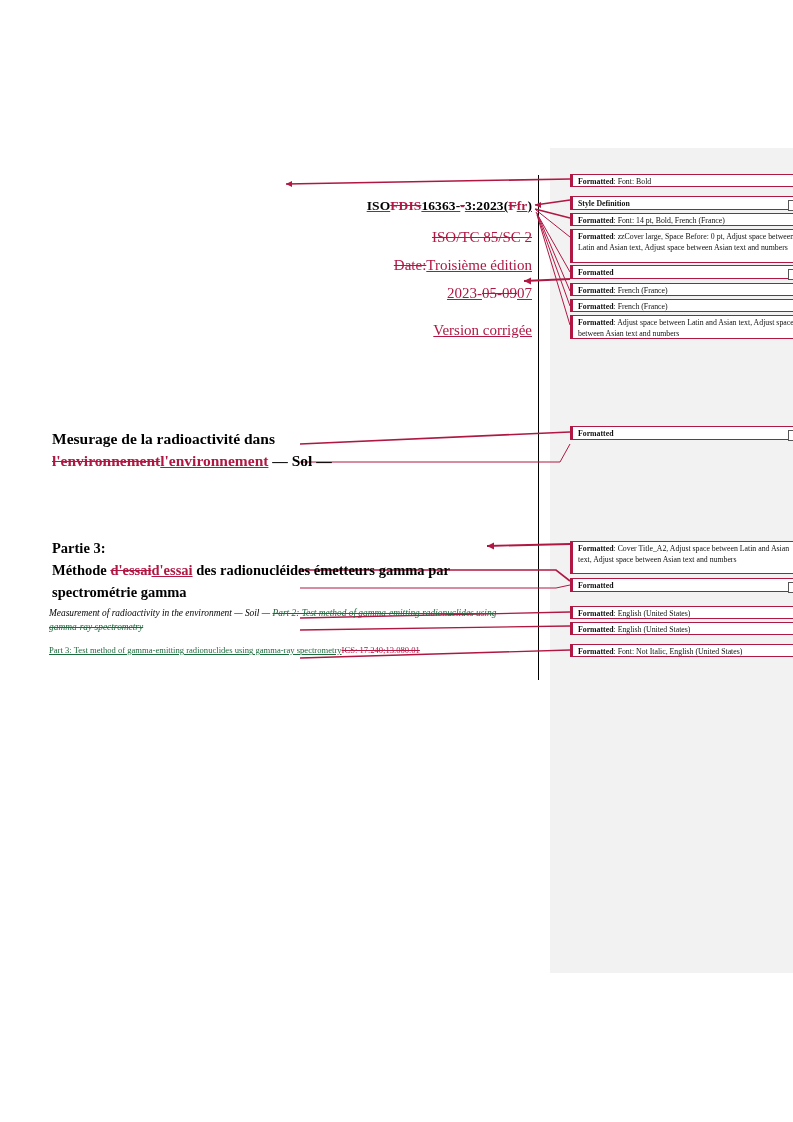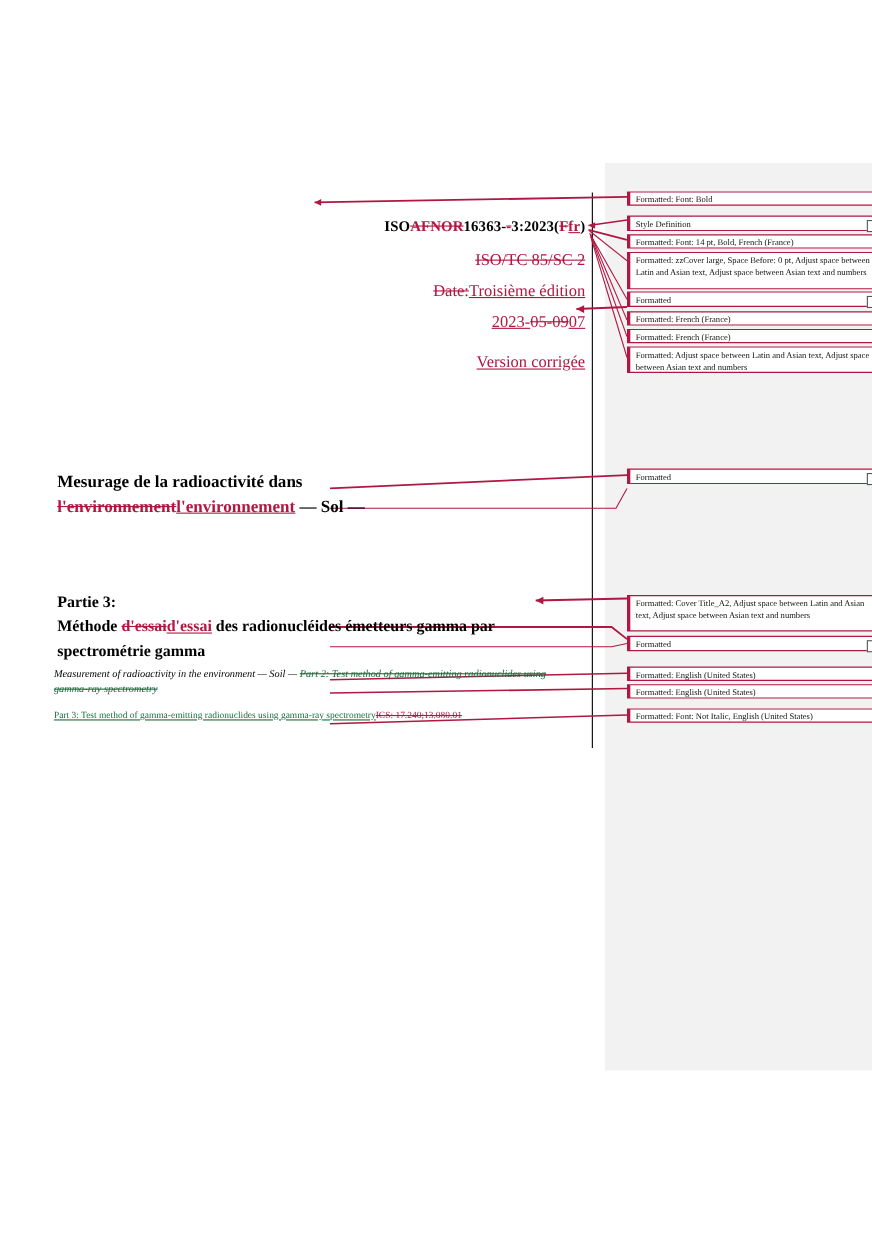--- a/index.html
+++ b/index.html
@@ -42,21 +42,21 @@
     text-align:right;
     line-height:1.55;
   }
   .doc-number{
     font-size:13.5px;
     font-weight:bold;
     letter-spacing:.1px;
     margin-bottom:9px;
     white-space:nowrap;
   }
-  .doc-number .keep{ text-decoration-color:#b01742;}
+  .doc-number .keep{ text-decoration:underline; text-decoration-color:#b01742;}
   .cover-line{
     font-size:15px;
     margin:0 0 5px 0;
     white-space:nowrap;
   }
   .cover-line.big{ font-size:15px; }
   .cover-gap{ height:4px; }
 
   
   .title-fr{
@@ -99,21 +99,21 @@
     background:#ffffff;
     border:1px solid #b01742;
     border-left:3px solid #b01742;
     color:#111111;
     font-size:7.8px;
     line-height:1.35;
     padding:2px 4px 2px 5px;
     width:230px;
     left:570px;
   }
-  .balloon b{ font-weight:normal; }
+  .balloon b{ font-weight:bold; }
   .balloon .mini-box{
     position:absolute;
     right:-4px; top:3px;
     width:13px;height:9px;
     border:1px solid #555;
     background:#fff;
     font-size:6px;
     line-height:8px;
     text-align:center;
     color:#333;
@@ -159,21 +159,21 @@
       <path d="M300,618 L570,612" stroke-width="1.4"></path>
       <path d="M300,630 L570,626" stroke-width="1.4"></path>
 
       <path d="M300,658 L570,650" stroke-width="1.4"></path>
     </g>
   </svg>
 
   <div class="cover-block">
 
     <div class="doc-number">
-      <span class="keep">ISO</span><span class="del">AFNOR</span><span class="keep">16363-</span><span class="del">-</span><span class="keep">3:2023(</span><span class="del">F</span><span class="ins">fr</span><span class="keep">)</span>
+      <span class="keep">ISO</span><span class="del">FDIS</span><span class="keep">16363-</span><span class="del">-</span><span class="keep">3:2023(</span><span class="del">F</span><span class="ins">fr</span><span class="keep">)</span>
     </div>
 
     <div class="cover-line">
       <span class="del">ISO/TC 85/SC 2</span>
     </div>
 
     <div class="cover-line big">
       <span class="del">Date:</span><span class="ins">Troisième édition</span>
     </div>
 

